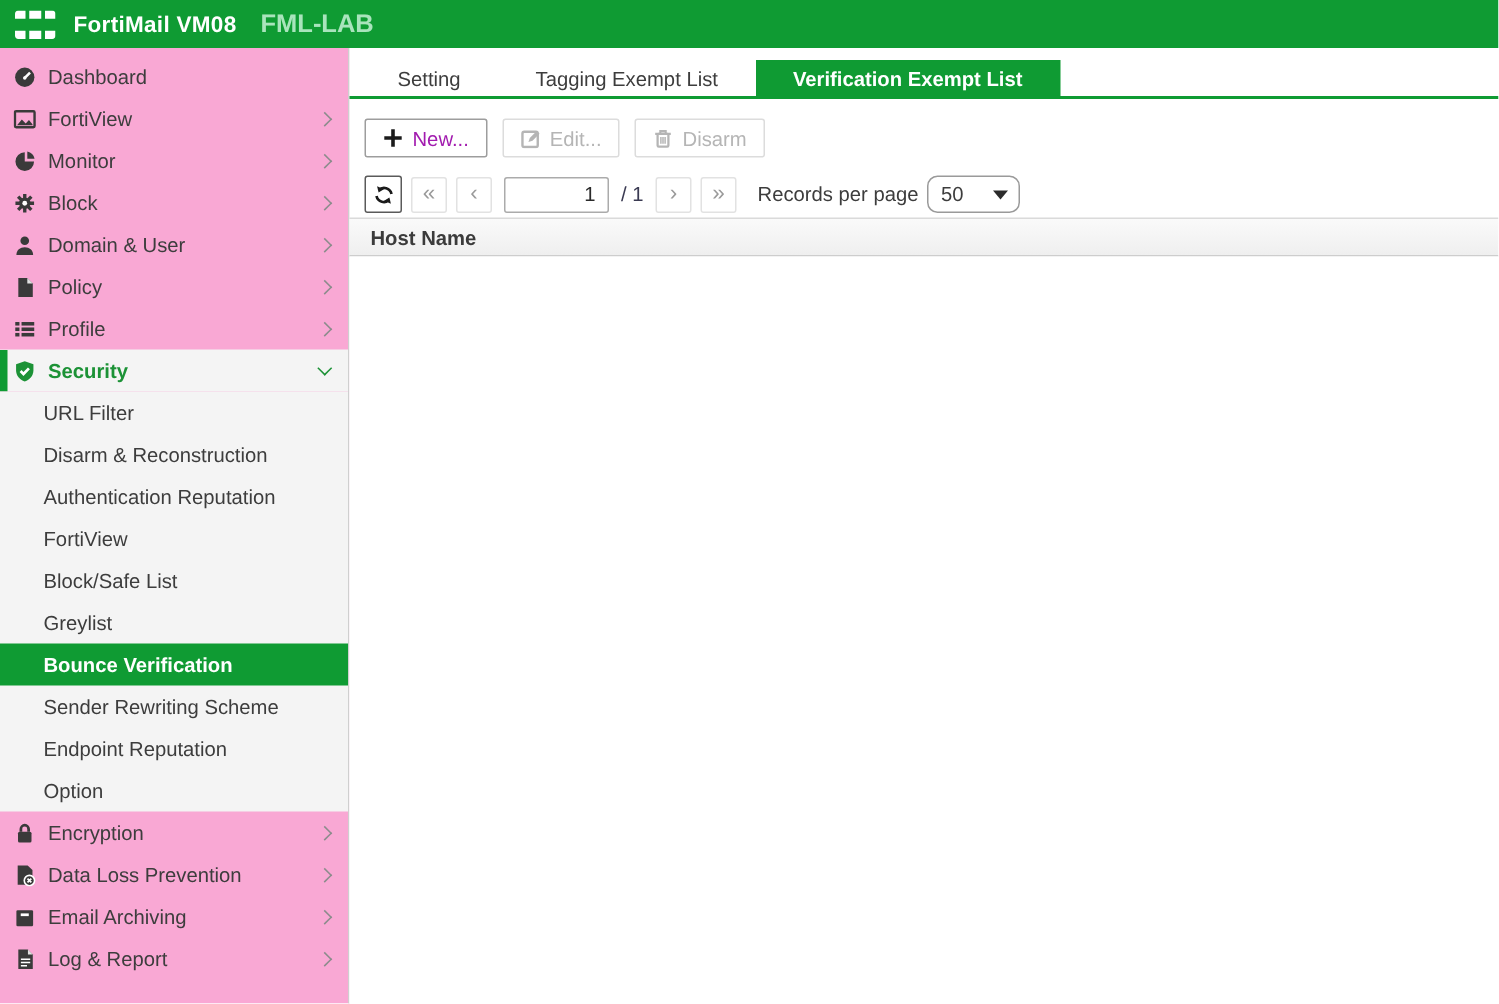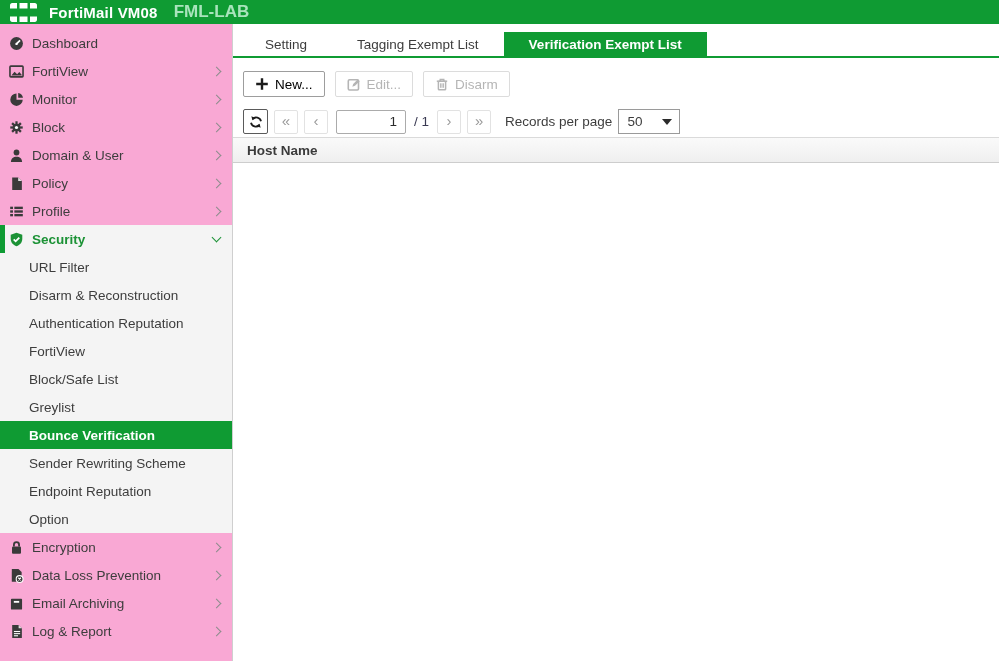--- a/index.html
+++ b/index.html
@@ -4,21 +4,21 @@
 <style>
   :root{ --green:#0f9b33; --green-text:#1c9236; }
   *{ box-sizing:border-box; }
   html,body{ margin:0; padding:0; }
   body{
     width:999px; height:669px; overflow:hidden;
     font-family:"Liberation Sans", sans-serif;
     font-size:13.5px; color:#3d3d3d; background:#fff;
   }
   
-  .topbar{ height:24px; background:var(--green); display:flex; align-items:center; padding-left:10px; }
+  .topbar{ height:32px; background:var(--green); display:flex; align-items:center; padding-left:10px; }
   .logo{ display:inline-flex; }
   .logo svg{ display:block; }
   .app-title{ color:#fff; font-weight:700; font-size:15px; margin-left:12px; letter-spacing:.2px; white-space:nowrap; }
   .env{ color:#a9e4bc; font-weight:700; font-size:17px; margin-left:16px; white-space:nowrap; }
   
   .layout{ display:flex; height:637px; }
   .sidebar{ width:233px; flex:none; border-right:1px solid #cfcfcf; padding-top:5px; background:#f9a8d4; }
   .nav-item{ height:28px; display:flex; align-items:center; padding:0 12px 0 8px; cursor:pointer; }
   .nav-icon{ width:17px; height:15px; margin-right:7px; color:#3a3a3a; display:inline-flex; align-items:center; justify-content:center; flex:none; }
   .nav-icon svg{ display:block; }
@@ -31,33 +31,33 @@
   .sub-list{ background:#f4f4f4; }
   .child-item{ height:28px; display:flex; align-items:center; padding-left:29px; cursor:pointer; white-space:nowrap; }
   .child-item.selected{ background:var(--green); color:#fff; font-weight:700; }
   
   .content{ flex:1; display:flex; flex-direction:column; min-width:0; background:#fff; }
   .tabbar{ margin-top:8px; height:26px; display:flex; align-items:stretch; border-bottom:2px solid var(--green); padding-left:7px; }
   .tab{ padding:0 25px; display:flex; align-items:center; color:#3d3d3d; cursor:pointer; white-space:nowrap; }
   .tab.active{ background:var(--green); color:#fff; font-weight:700; }
   .toolbar{ display:flex; gap:10px; margin:13px 0 0 10px; }
   .btn{ display:inline-flex; align-items:center; gap:6px; height:26px; padding:0 11px; background:#fff;
-        border:1px solid #9d9d9d; border-radius:2px; font-family:inherit; font-size:13.5px; color:#000000; cursor:pointer; }
+        border:1px solid #9d9d9d; border-radius:2px; font-family:inherit; font-size:13.5px; color:#a21caf; cursor:pointer; }
   .btn .bicon{ display:inline-flex; }
   .btn.disabled{ color:#b5b5b5; border-color:#dcdcdc; cursor:default; }
   .pager{ display:flex; align-items:center; gap:6px; margin:12px 0 0 10px; }
   .refresh-btn{ width:25px; height:25px; border:1px solid #5a5a5a; background:#fff; border-radius:2px;
         display:inline-flex; align-items:center; justify-content:center; cursor:pointer; color:#1b1b1b; padding:0; }
   .pg-btn{ width:24px; height:24px; border:1px solid #e2e2e2; background:#fff; border-radius:2px; color:#9a9a9a;
         font-size:15px; line-height:1; display:inline-flex; align-items:center; justify-content:center; cursor:pointer; padding:0 0 2px; font-family:inherit; }
   .page-input{ width:70px; height:24px; border:1px solid #ababab; border-radius:2px; text-align:right;
         padding:0 8px 0 0; font:inherit; color:#2b2b2b; margin-left:2px; }
   .page-total{ color:#3a3a52; margin:0 2px; white-space:nowrap; }
   .records-label{ margin-left:8px; white-space:nowrap; }
-  .select{ width:62px; height:25px; border:1px solid #9a9a9a; border-radius:0; display:flex; align-items:center;
+  .select{ width:62px; height:25px; border:1px solid #9a9a9a; border-radius:7px; display:flex; align-items:center;
         justify-content:space-between; padding:0 7px 0 8px; cursor:pointer; background:#fff; }
   .select-arrow{ width:0; height:0; border-left:5px solid transparent; border-right:5px solid transparent; border-top:6px solid #2b2b2b; }
   .table-header{ margin-top:3px; height:26px; background:linear-gradient(#fafafa,#efefef);
         border-top:1px solid #dadada; border-bottom:1px solid #cdcdcd; display:flex; align-items:center;
         padding-left:14px; font-weight:700; color:#3b3b3b; }
   .table-body{ flex:1; background:#fff; }
 </style>
 </head>
 <body>
 

